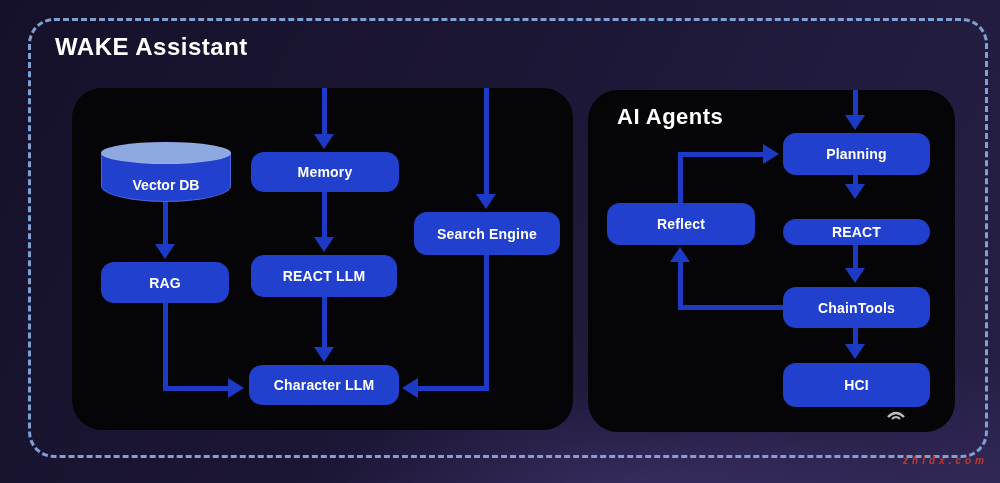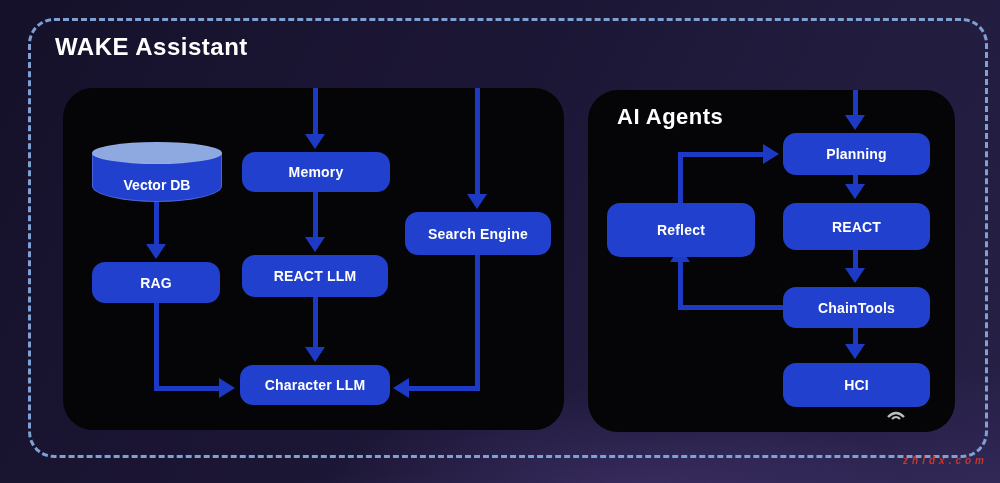--- a/index.html
+++ b/index.html
@@ -27,21 +27,21 @@
     position:absolute;left:28px;top:18px;width:960px;height:440px;
     border:3px dashed var(--dash);border-radius:26px;
   }
   .main-title{
     position:absolute;left:55px;top:33px;
     font-size:24px;font-weight:bold;letter-spacing:.5px;color:var(--text);
   }
   .panel{
     position:absolute;background:var(--panel-bg);border-radius:30px;
   }
-  .panel-left{left:63px;top:88px;width:501px;height:342px;}
+  .panel-left{left:72px;top:88px;width:501px;height:342px;}
   .panel-right{left:588px;top:90px;width:367px;height:342px;padding-left:24px;}
   .panel-title{
     position:absolute;left:29px;top:14px;
     font-size:22px;font-weight:bold;color:var(--text);letter-spacing:.5px;
   }
   .node{
     position:absolute;background:var(--box);border-radius:13px;
     display:flex;align-items:center;justify-content:center;
   }
   .node span{
@@ -180,24 +180,24 @@
   </div>
   <div>
     <div class="stem-h" style="left:90px;top:215px;width:105px"></div>
     <div class="stem-v" style="left:90px;top:170px;height:50px"></div>
     <div class="head head-up" style="left:82px;top:157px"></div>
   </div>
 
   <div class="node" style="left:195px;top:43px;width:147px;height:42px">
     <span>Planning</span>
   </div>
-  <div class="node" style="left:19px;top:113px;width:148px;height:54px">
+  <div class="node" style="left:19px;top:113px;width:148px;height:42px">
     <span>Reflect</span>
   </div>
-  <div class="node" style="left:195px;top:113px;width:147px;height:47px">
+  <div class="node" style="left:195px;top:129px;width:147px;height:26px">
     <span>REACT</span>
   </div>
   <div class="node" style="left:195px;top:197px;width:147px;height:41px">
     <span>ChainTools</span>
   </div>
   <div class="node" style="left:195px;top:273px;width:147px;height:44px">
     <span>HCI</span>
   </div>
 </div>
 

